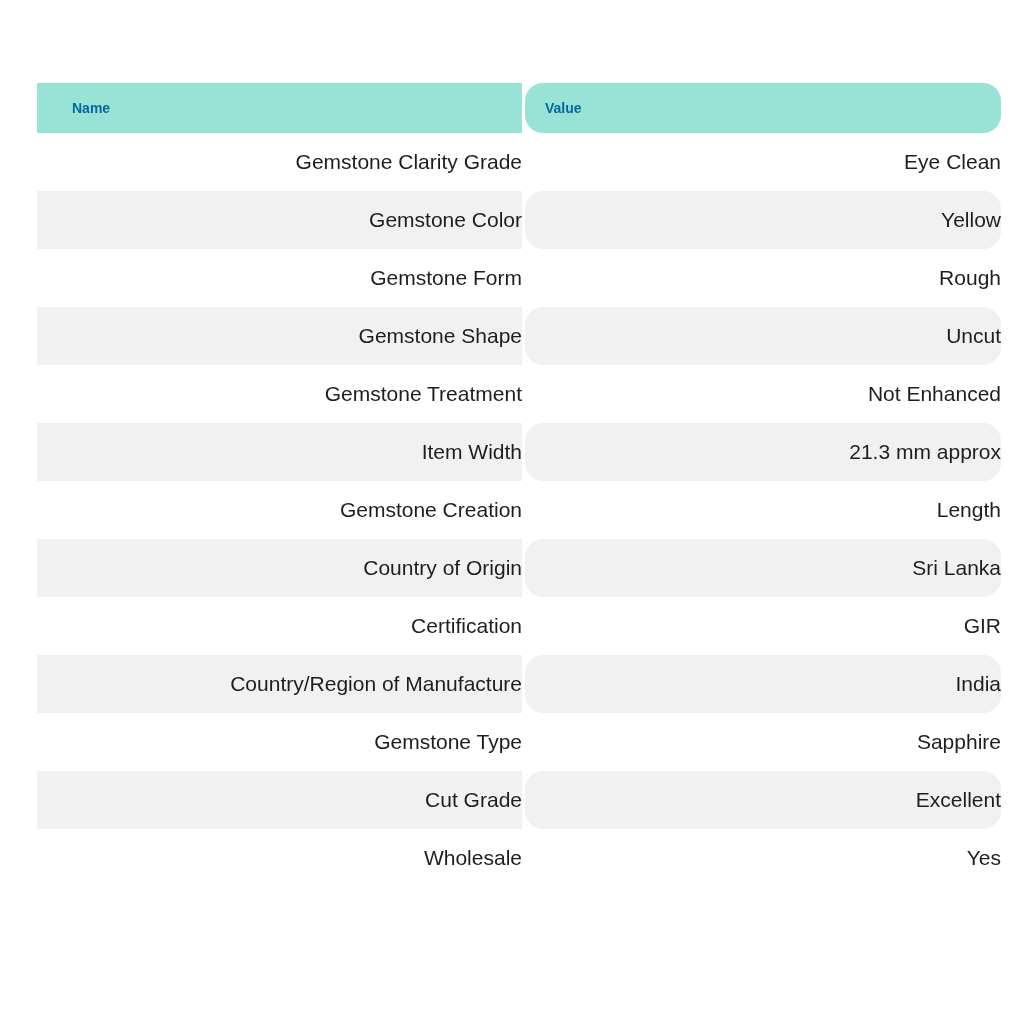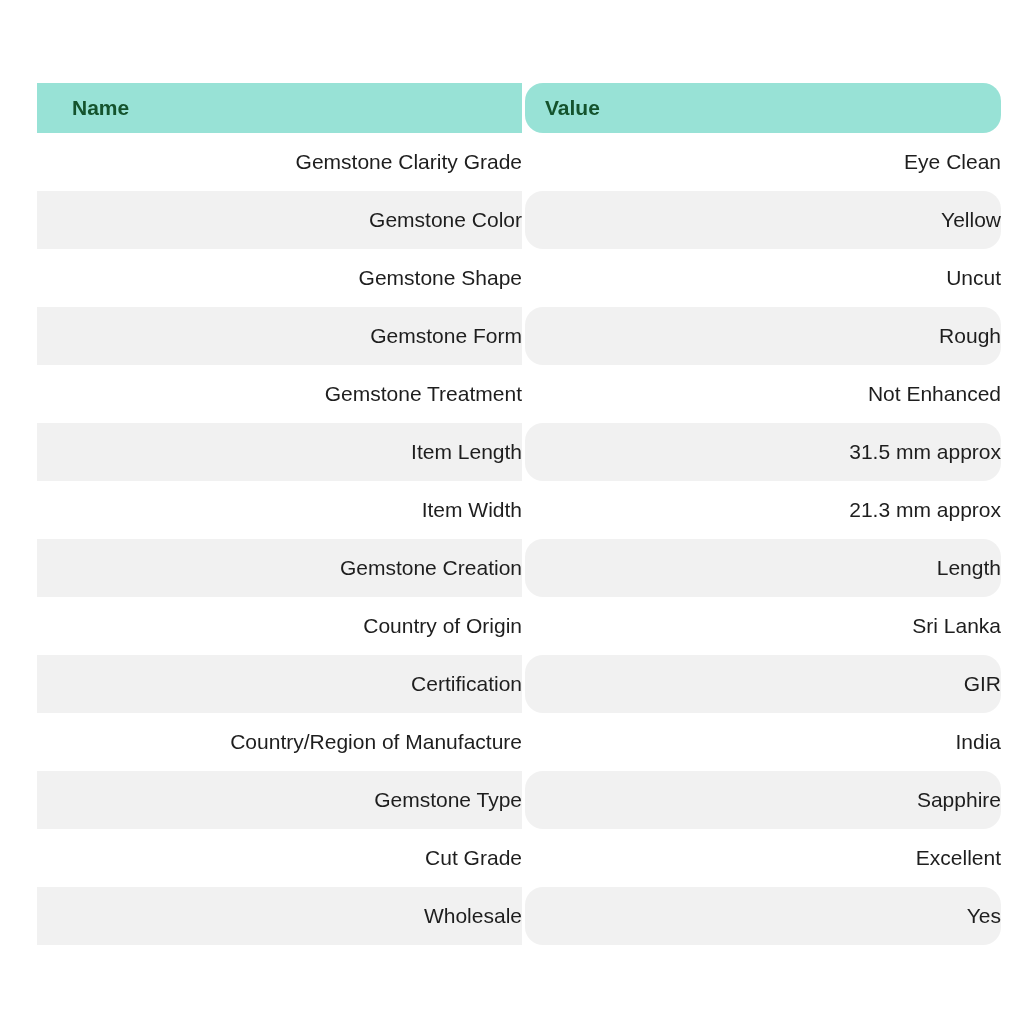--- a/index.html
+++ b/index.html
@@ -23,23 +23,23 @@
     table-layout: fixed;
     color: #1e1e1e;
   }
   col.name-col  { width: 488px; }
   col.value-col { width: 476px; }
   thead th {
     background: #98e2d6;
     height: 50px;
     text-align: left;
     vertical-align: middle;
-    font-size: 21px;
+    font-size: 14px;
     font-weight: 600;
-    color: #14532d;
+    color: #0369a1;
   }
   tbody td {
     height: 58px;
     vertical-align: middle;
     font-size: 21px;
     font-weight: 400;
     background: #ffffff;
     text-align: right;
   }
   tbody tr:nth-child(even) td { background: #f1f1f1; }
@@ -72,39 +72,35 @@
     <td class="name-cell">Gemstone Clarity Grade</td>
     <td class="value-cell">Eye Clean</td>
   </tr>
 
   <tr>
     <td class="name-cell">Gemstone Color</td>
     <td class="value-cell">Yellow</td>
   </tr>
 
   <tr>
-    <td class="name-cell">Gemstone Shape</td>
-    <td class="value-cell">Uncut</td>
+    <td class="name-cell">Gemstone Form</td>
+    <td class="value-cell">Rough</td>
   </tr>
 
   <tr>
-    <td class="name-cell">Gemstone Form</td>
-    <td class="value-cell">Rough</td>
+    <td class="name-cell">Gemstone Shape</td>
+    <td class="value-cell">Uncut</td>
   </tr>
 
   <tr>
     <td class="name-cell">Gemstone Treatment</td>
     <td class="value-cell">Not Enhanced</td>
   </tr>
 
 
-  <tr>
-    <td class="name-cell">Item Length</td>
-    <td class="value-cell">31.5 mm approx</td>
-  </tr>
 
   <tr>
     <td class="name-cell">Item Width</td>
     <td class="value-cell">21.3 mm approx</td>
   </tr>
 
   <tr>
     <td class="name-cell">Gemstone Creation</td>
     <td class="value-cell">Length</td>
   </tr>

